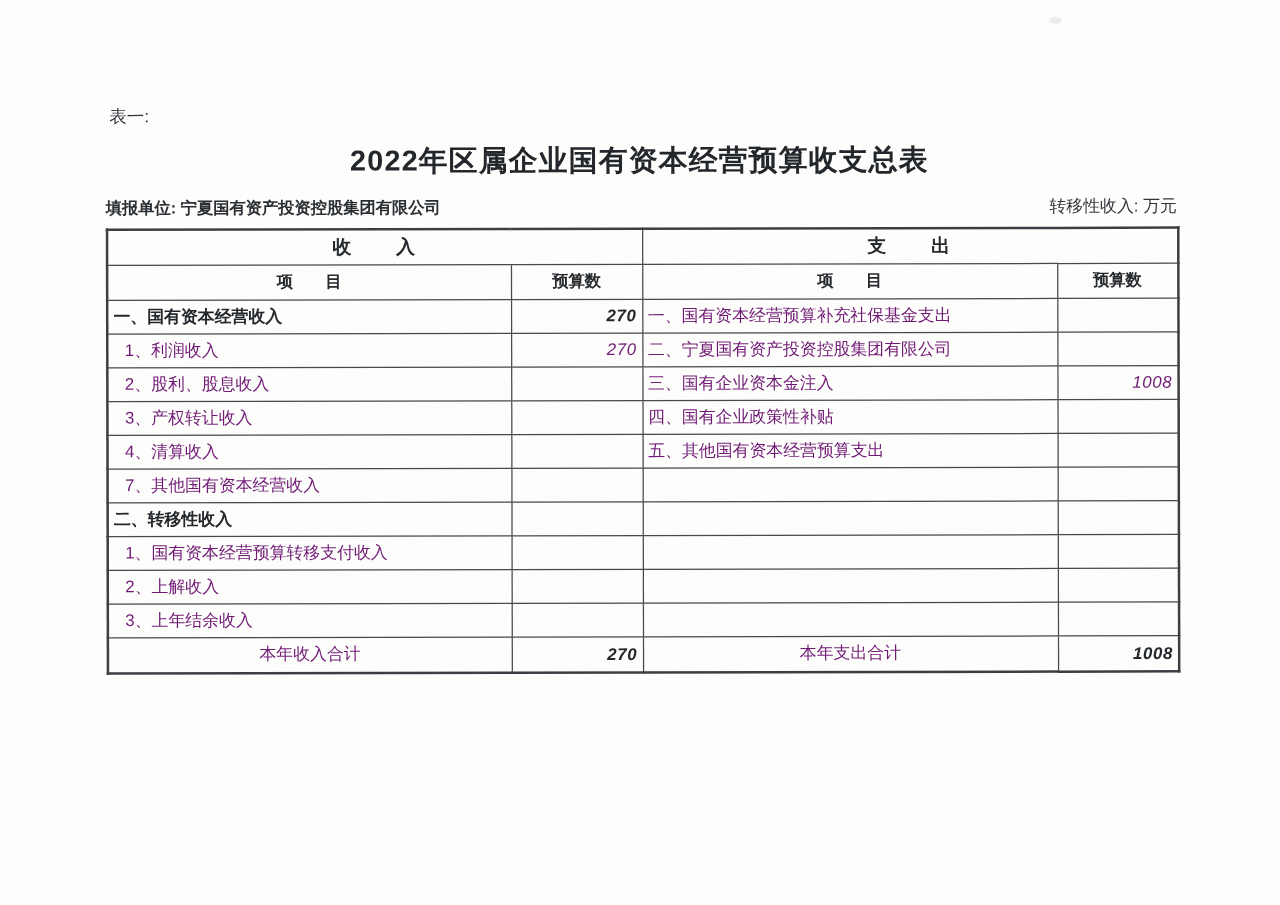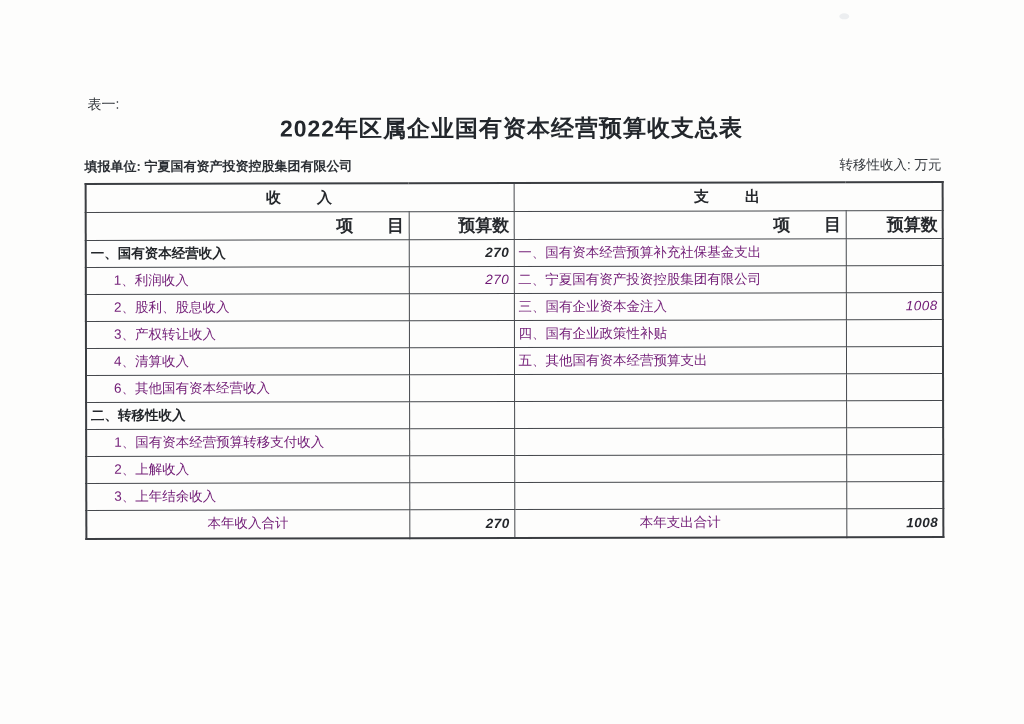--- a/index.html
+++ b/index.html
@@ -11,21 +11,21 @@
     overflow: hidden;
   }
   #sheet {
     position: relative;
     width: 1024px;
     height: 724px;
     transform: rotate(-0.12deg);
   }
   .table-label {
     position: absolute;
-    left: 88px; top: 95px;
+    left: 88px; top: 84px;
     font-size: 14px;
     font-weight: 500;
     color: #33373c;
   }
   .doc-title {
     position: absolute;
     left: 0; top: 113px;
     width: 1024px;
     text-align: center;
     font-size: 23px;
@@ -66,27 +66,27 @@
     height: 28px;
     text-align: center;
     font-weight: bold;
     font-size: 15px;
     color: #26292d;
     letter-spacing: 2px;
     margin-top: 16px;
   }
   tr.col-header td {
     height: 28px;
-    text-align: right;
+    text-align: center;
     font-weight: bold;
-    font-size: 17px;
+    font-size: 13px;
     color: #26292d;
   }
   td.item { text-align: left; padding-left: 5px; }
-  td.item.sub { padding-left: 27px; }
+  td.item.sub { padding-left: 13px; }
   td.item.sec { font-weight: bold; color: #24272b; }
   td.num {
     text-align: right;
     padding-right: 4px;
     font-size: 14px;
     letter-spacing: 0.5px;
     font-style: italic;
   }
   td.num.b { font-weight: bold; color: #24272b; }
   tr.total td { height: 29px; }
@@ -163,21 +163,21 @@
         <td class="item mid">四、国有企业政策性补贴</td>
         <td class="num"></td>
       </tr>
       <tr>
         <td class="item sub">4、清算收入</td>
         <td class="num"></td>
         <td class="item mid">五、其他国有资本经营预算支出</td>
         <td class="num"></td>
       </tr>
       <tr>
-        <td class="item sub">6、其他国有资本经营收入</td>
+        <td class="item sub">7、其他国有资本经营收入</td>
         <td class="num"></td>
         <td class="item mid"></td>
         <td class="num"></td>
       </tr>
       <tr>
         <td class="item sec">二、转移性收入</td>
         <td class="num"></td>
         <td class="item mid"></td>
         <td class="num"></td>
       </tr>

